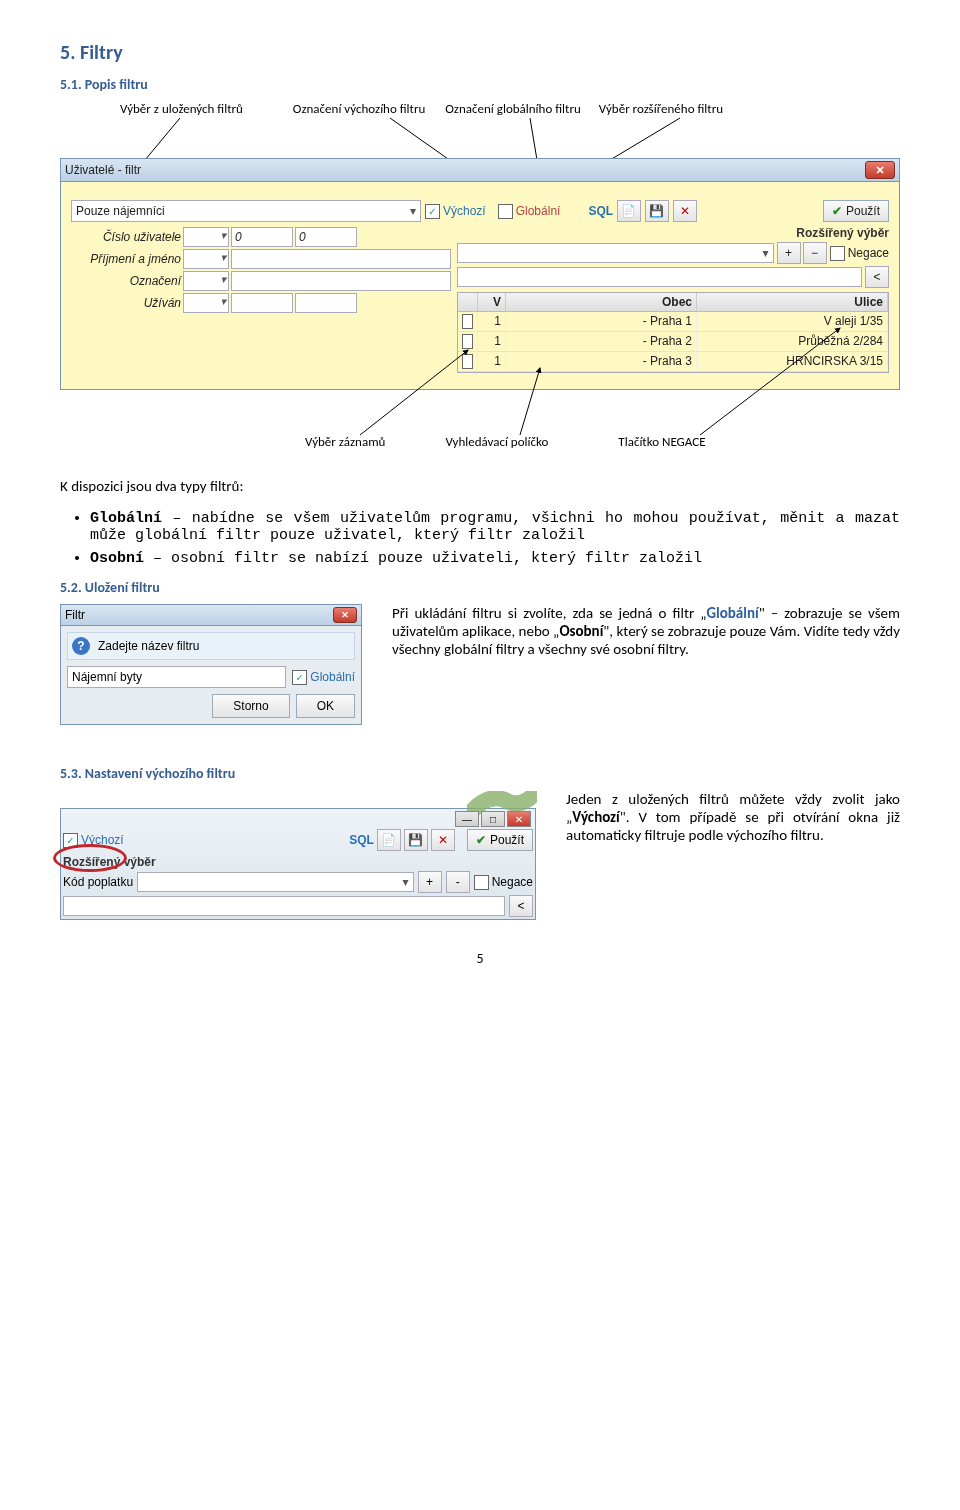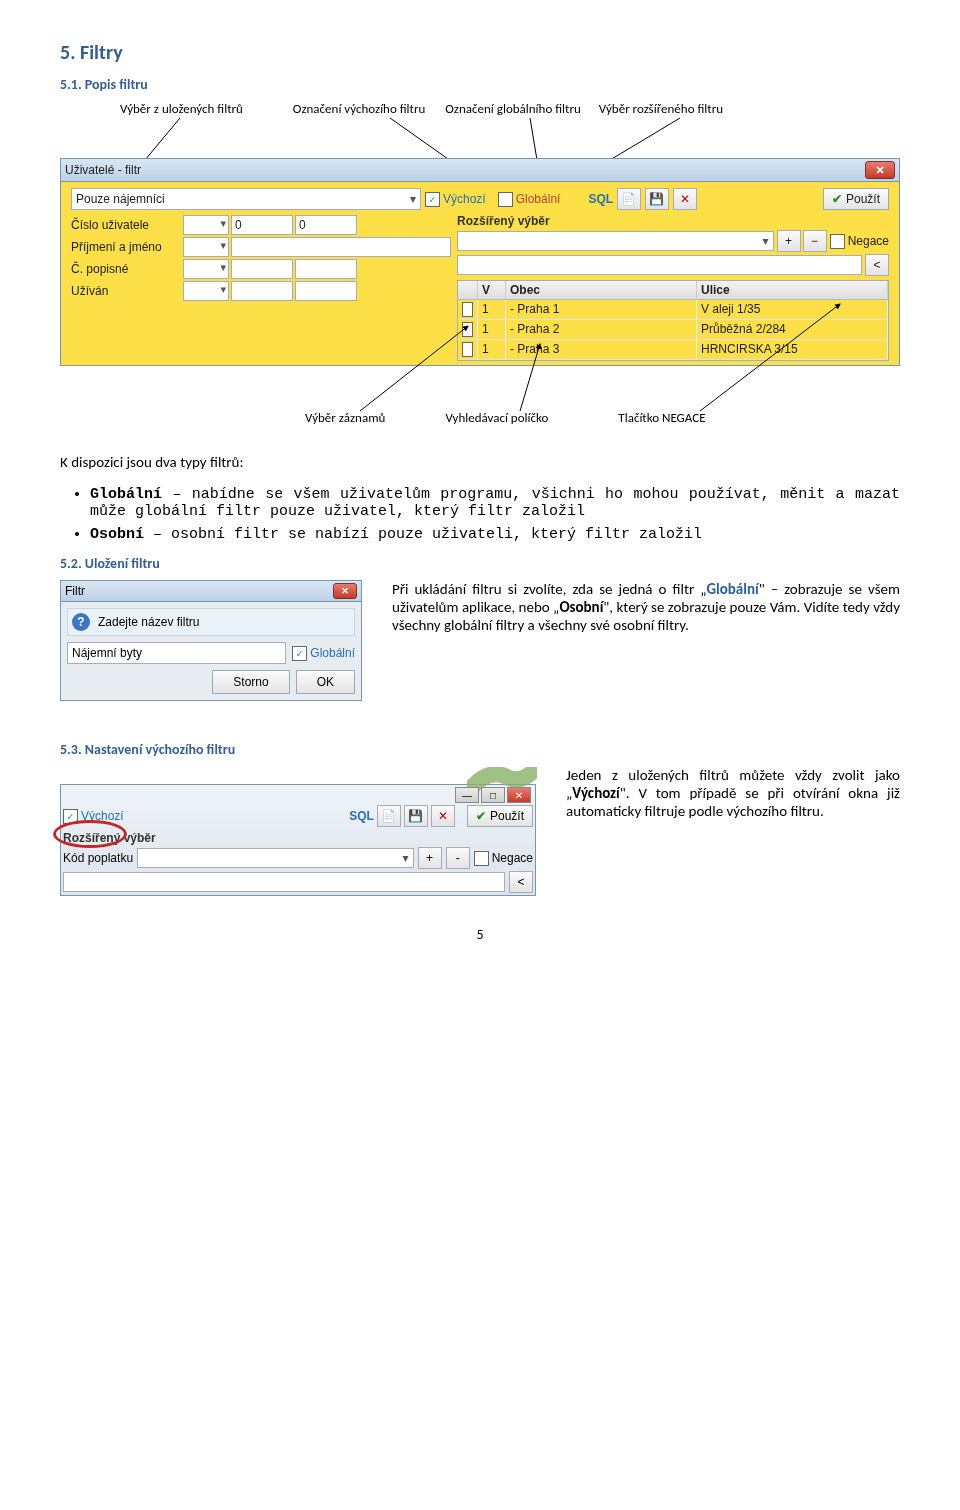--- a/index.html
+++ b/index.html
@@ -14,44 +14,45 @@
   h2 { color: #365F91; font-size: 20px; font-weight: bold; margin: 0 0 8px 0; }
   h3 { color: #365F91; font-size: 14px; font-weight: bold; margin: 12px 0 8px 0; }
   .labels-row { display: flex; font-size: 13px; color: #000; margin: 6px 0 2px 0; }
   .labels-row span { white-space: nowrap; }
   .arrows-row { position: relative; height: 40px; }
   .arrows-row svg { position: absolute; top: 0; left: 0; width: 100%; height: 40px; overflow: visible; }
 
   
   .win {
     border: 1px solid #7a95b0;
-    background: #fde047;
+    background: #fef9c3;
     font-family: Tahoma, Arial, sans-serif;
     font-size: 12px;
     color: #222;
+    text-align: right;
   }
   .titlebar {
     background: linear-gradient(#d9e6f2, #bcd1e6);
     border-bottom: 1px solid #7a95b0;
     height: 22px;
     display: flex;
     align-items: center;
     justify-content: space-between;
     padding: 0 4px;
   }
   .close-btn {
     width: 28px; height: 16px;
     background: linear-gradient(#e87c6f, #c43b2a);
     border: 1px solid #7a3128;
     border-radius: 3px;
     color: #fff; font-weight: bold;
     display: flex; align-items: center; justify-content: center;
     font-size: 11px;
   }
-  .win-body { padding: 4px 10px; }
+  .win-body { padding: 16px 10px; }
   .row1 { display: flex; align-items: center; gap: 4px; height: 26px; }
   .combo, .input {
     border: 1px solid #aab;
     height: 20px;
     background: #fff;
     display: flex;
     align-items: center;
     padding: 0 4px;
     position: relative;
   }
@@ -76,21 +77,21 @@
   .apply-btn {
     border: 1px solid #9ab;
     background: linear-gradient(#fafafa,#e4e4e4);
     height: 20px;
     padding: 0 8px;
     display: inline-flex;
     align-items: center;
     gap: 4px;
   }
   .green-check { color: #2a8a2a; font-weight: bold; }
-  .row-grid { display: grid; grid-template-columns: 110px 46px 62px 62px 1fr; gap: 2px; align-items: center; height: 22px; }
+  .row-grid { display: grid; grid-template-columns: 110px 46px 62px 62px 1fr; gap: 2px; align-items: center; height: 22px; font-style: italic; }
   .label-cell { font-size: 12px; color: #222; }
   .small-combo { border: 1px solid #aab; height: 18px; background: #fff; position: relative; }
   .small-combo::after { content: "▾"; position: absolute; right: 2px; top: 1px; font-size: 11px; color: #555; }
   .small-input { border: 1px solid #aab; height: 18px; background: #fff; font-size: 12px; padding: 0 3px; display: flex; align-items: center; }
 
   .right-panel { display: flex; flex-direction: column; gap: 2px; }
   .rp-row { display: flex; align-items: center; gap: 3px; }
   .rp-row .input.long { flex: 1; }
   .plus-minus { display: flex; gap: 2px; }
   .search-row .input { flex: 1; }
@@ -222,25 +223,23 @@
           <div class="small-input">0</div>
           <div class="small-input">0</div>
           <span></span>
         </div>
         <div class="row-grid">
             <span class="label-cell">Příjmení a jméno</span>
             <div class="small-combo"></div>
             <div class="small-input" style="grid-column:3/6"></div>
           </div>
         <div class="row-grid">
-            <span class="label-cell">Č. popisné</span>
+            <span class="label-cell">Označení</span>
             <div class="small-combo"></div>
-            <div class="small-input"></div>
-            <div class="small-input"></div>
-            <span></span>
+            <div class="small-input" style="grid-column:3/6"></div>
           </div>
         <div class="row-grid">
             <span class="label-cell">Užíván</span>
             <div class="small-combo"></div>
             <div class="small-input"></div>
             <div class="small-input"></div>
             <span></span>
           </div>
       </div>
 

